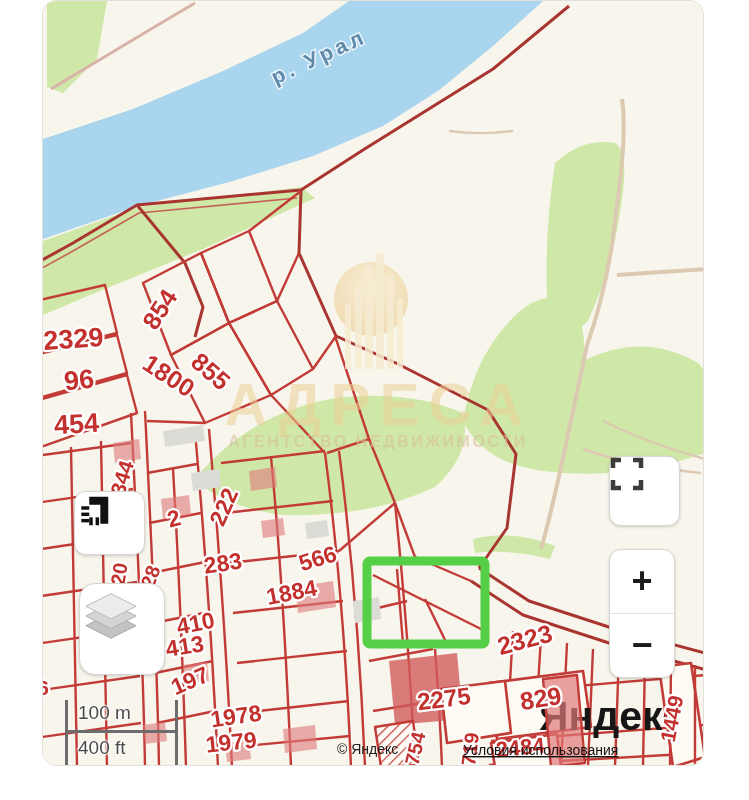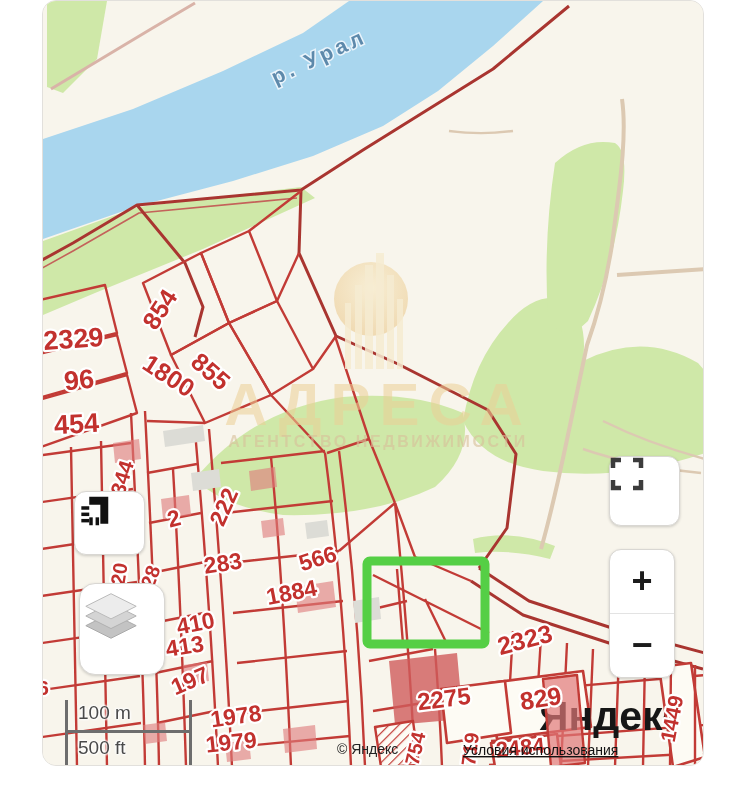--- a/index.html
+++ b/index.html
@@ -9,21 +9,21 @@
   .mapframe svg{position:absolute;left:0;top:0;}
   .ctl{position:absolute;background:#fff;border:1px solid #d9d7d3;border-radius:12px;
     box-shadow:0 1px 3px rgba(0,0,0,.18);display:flex;align-items:center;justify-content:center;cursor:pointer;}
   #btn-measure{left:31px;top:490px;width:69px;height:62px;}
   #btn-layers{left:36px;top:582px;width:84px;height:90px;border-radius:16px;}
   #btn-full{left:566px;top:455px;width:69px;height:68px;}
   #zoomctl{left:566px;top:548px;width:64px;height:127px;flex-direction:column;padding:0;}
   .zhalf{width:100%;height:50%;display:flex;align-items:center;justify-content:center;
     font-size:36px;font-weight:bold;color:#1c1c1c;user-select:none;cursor:pointer;}
   .zhalf.top{border-bottom:1px solid #e3e3e3;box-sizing:border-box;}
-  #scalebar{position:absolute;left:22px;top:699px;width:127px;height:66px;pointer-events:none;}
+  #scalebar{position:absolute;left:22px;top:699px;width:113px;height:66px;pointer-events:none;}
   #scalebar .tick{position:absolute;top:0;width:3px;height:100%;background:#6d6d6d;}
   #scalebar .bar{position:absolute;left:0;top:30px;width:100%;height:3px;background:#6d6d6d;}
   #scalebar .lab{position:absolute;left:13px;font-size:19px;color:#4a4a4a;
     text-shadow:0 0 2px #fff,0 0 3px #fff,1px 1px 2px #fff,-1px -1px 2px #fff;}
   #scalebar .lab.m{top:2px;}  #scalebar .lab.ft{top:37px;}
   .plbl{fill:#c2312e;font-weight:bold;paint-order:stroke;stroke:#ffffff;stroke-width:4.5px;
     stroke-linejoin:round;text-anchor:middle;font-family:"Liberation Sans",sans-serif;}
   .rlbl{fill:#5d89ab;paint-order:stroke;stroke:#eaf4fb;stroke-width:3px;letter-spacing:4px;
     text-anchor:middle;font-weight:bold;}
   .wmtitle{fill:#eccf96;opacity:.55;font-weight:bold;letter-spacing:9px;text-anchor:middle;}
@@ -223,15 +223,15 @@
   <div class="ctl" id="zoomctl">
     <div class="zhalf top">+</div>
     <div class="zhalf">−</div>
   </div>
 
   <div id="scalebar">
     <div class="tick" style="left:0"></div>
     <div class="tick" style="right:0"></div>
     <div class="bar"></div>
     <div class="lab m">100 m</div>
-    <div class="lab ft">500 ft</div>
+    <div class="lab ft">400 ft</div>
   </div>
 </div>
 
 </body></html>

